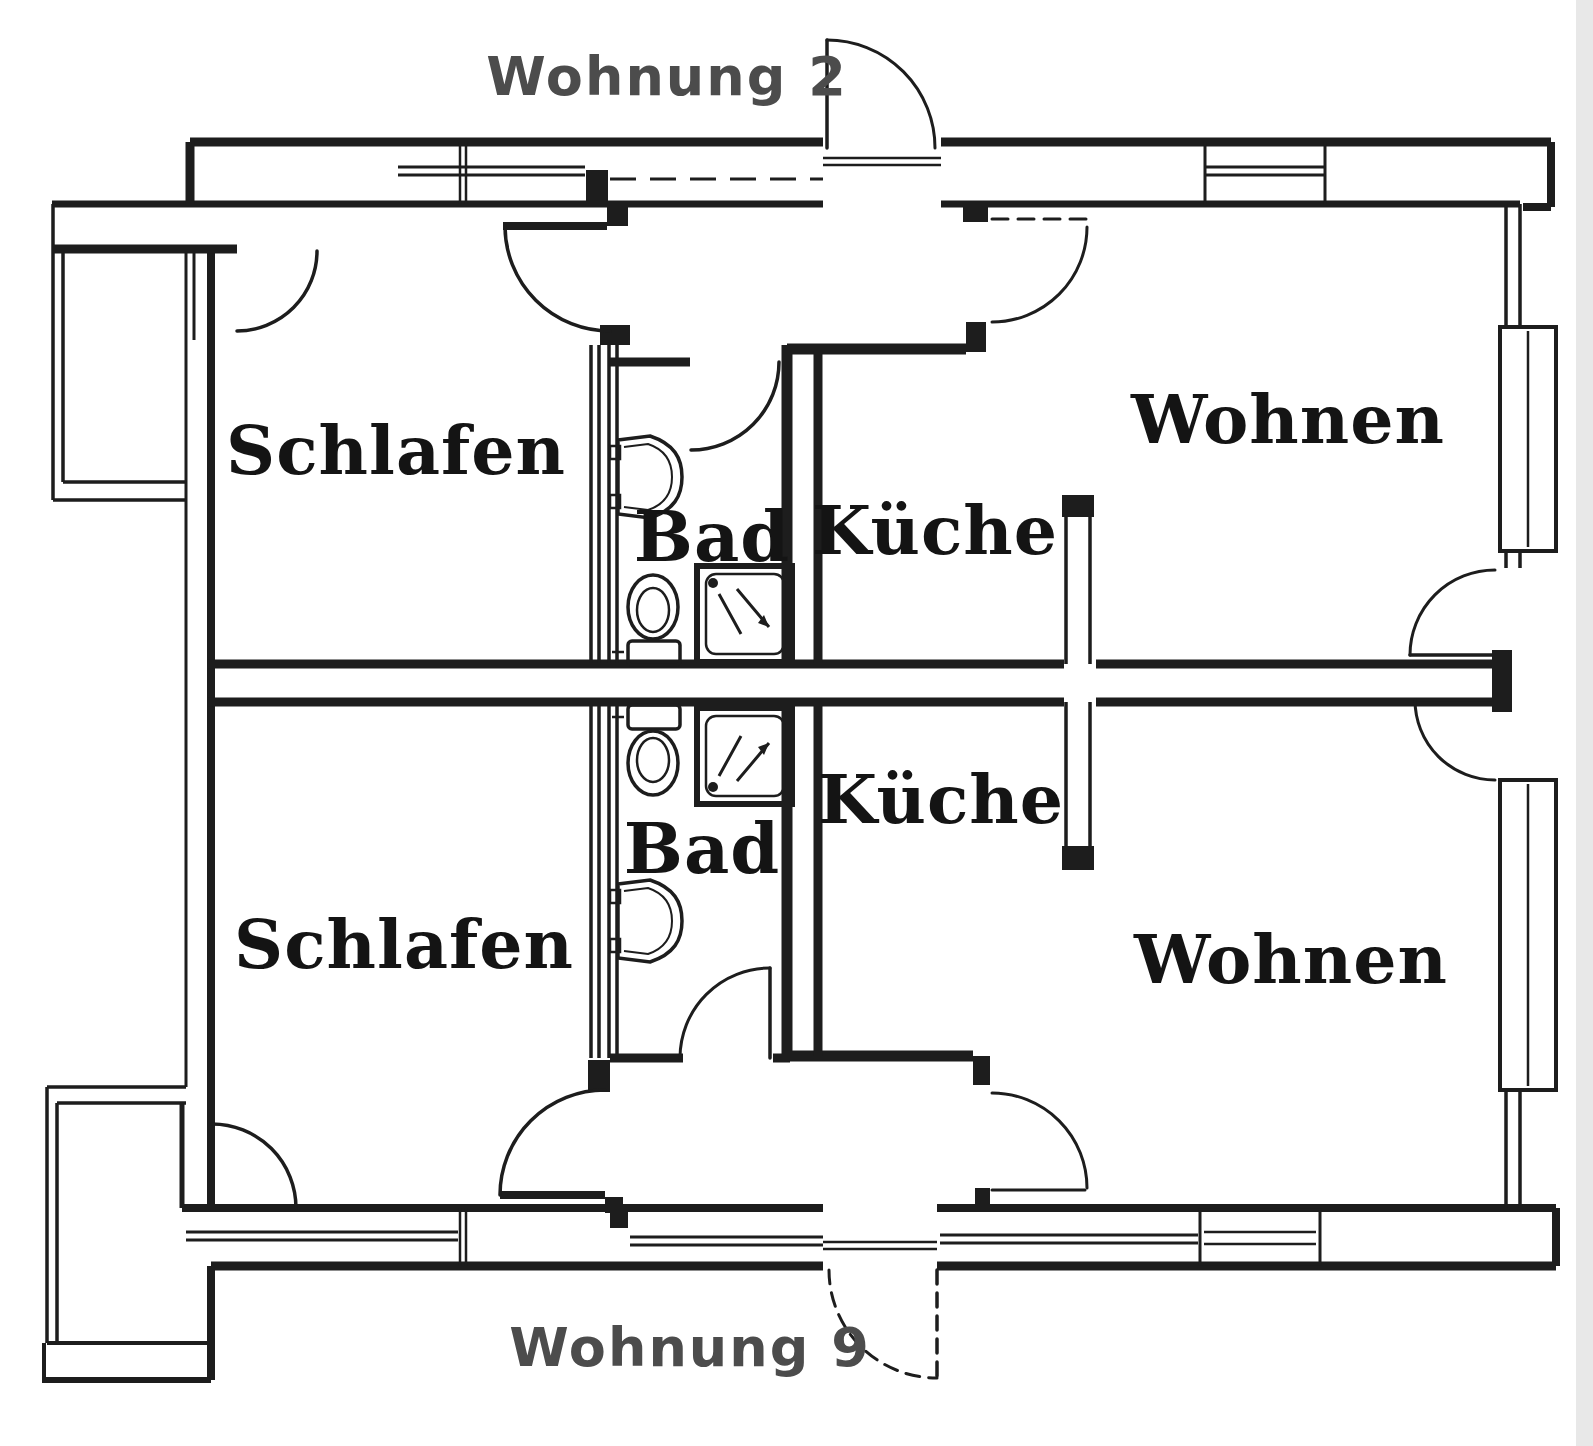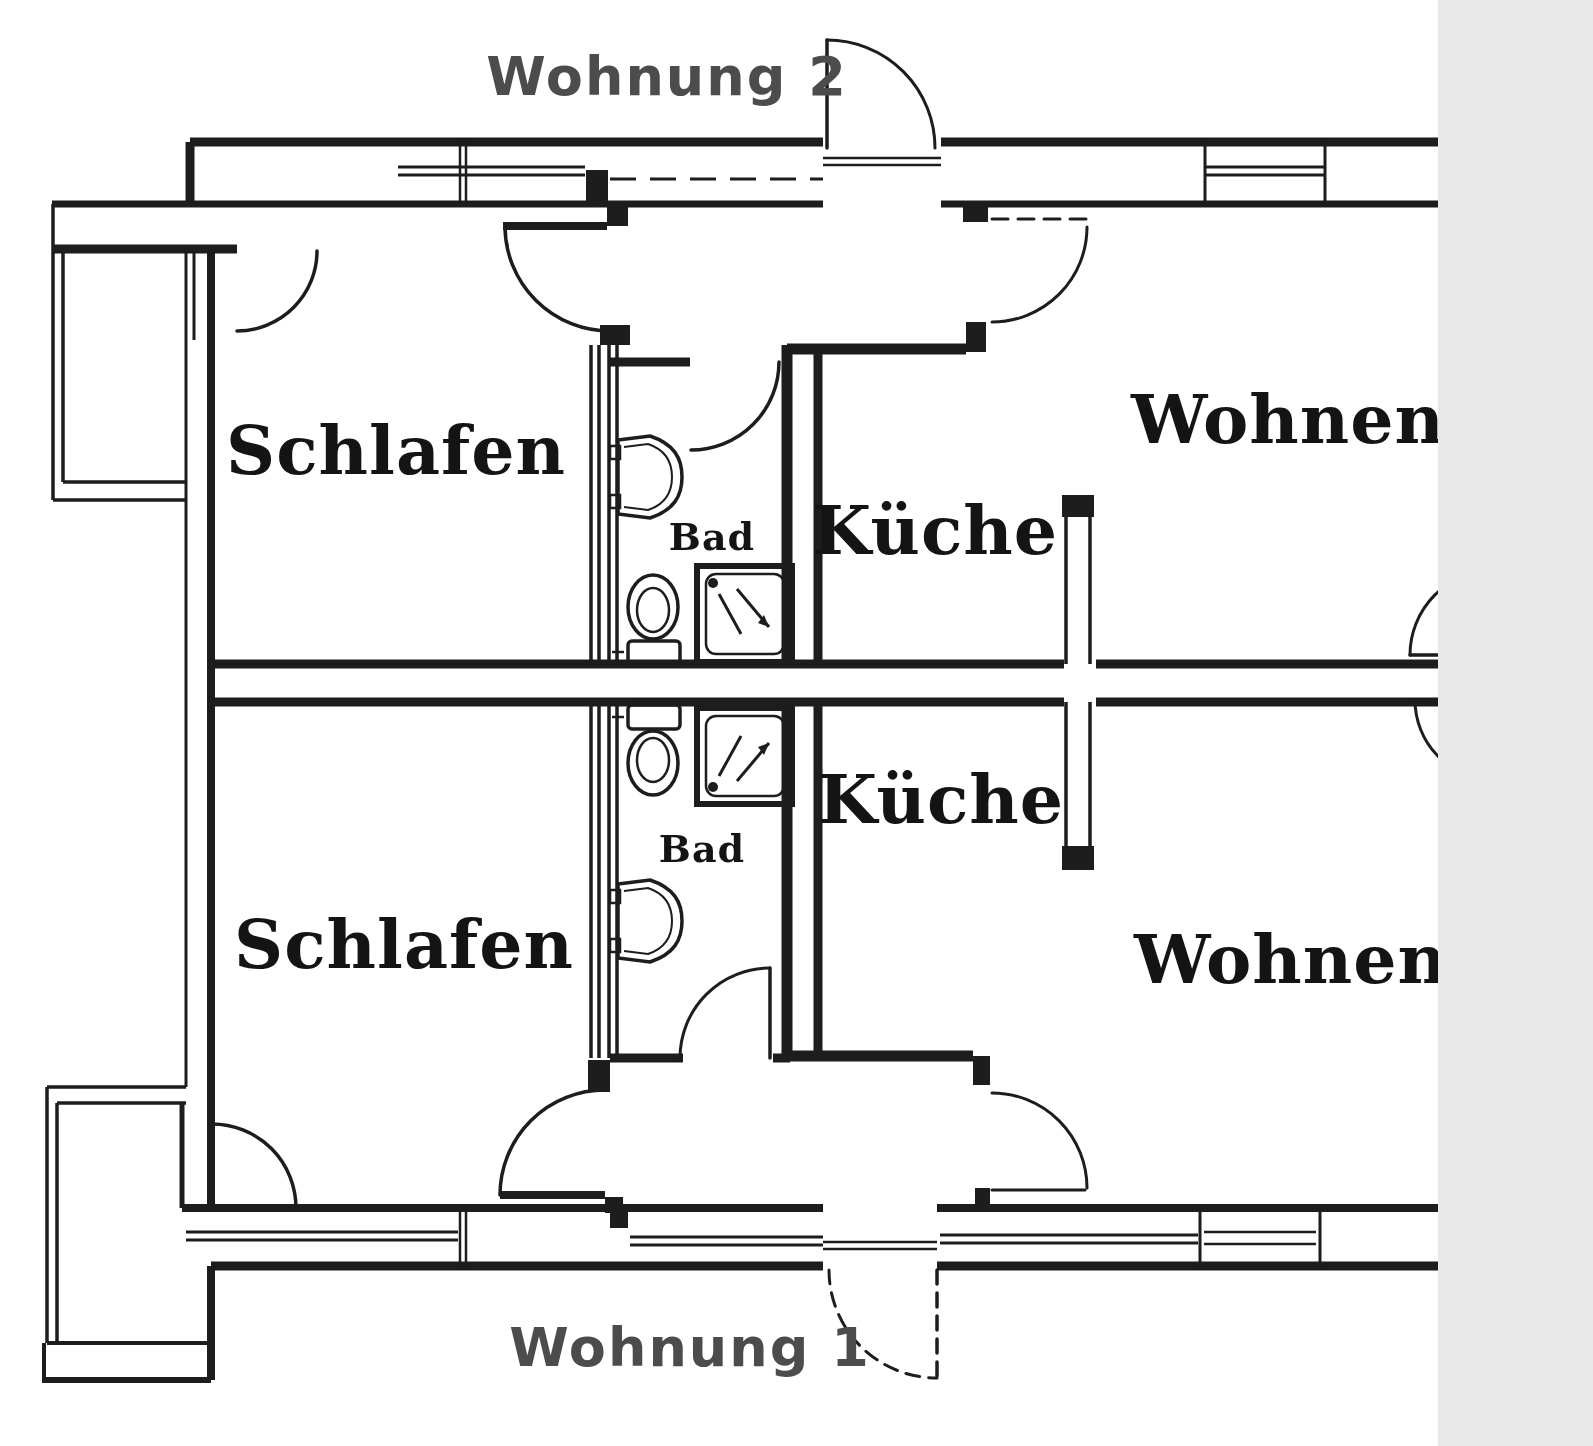--- a/index.html
+++ b/index.html
@@ -1,31 +1,31 @@
 <!DOCTYPE html>
 <html style="--paper: #ffffff; --line: #1d1d1d; --room-label: #141414; --apt-label: #4c4c4c;"><head>
 <meta charset="utf-8">
 <style>
   :root{
     --paper:#ffffff; --line:#1d1d1d; --room-label:#141414; --apt-label:#4c4c4c;
   }
   html,body{margin:0;padding:0;background:#e8e8e8;}
   .stage{
-    position:relative;width:1438px;height:1446px;background:var(--paper);
+    position:relative;width:1576px;height:1446px;background:var(--paper);
     overflow:hidden;font-family:"DejaVu Serif","Liberation Serif",serif;
   }
   .stage svg{position:absolute;left:0;top:0;}
   svg .w{stroke:var(--line);fill:none;}
   svg .fill{fill:var(--line);stroke:none;}
   .lbl{
     position:absolute;transform:translate(-50%,-50%);white-space:nowrap;
     color:var(--room-label);font-weight:700;line-height:1;
   }
   .room{font-family:"DejaVu Serif","Liberation Serif",serif;font-size:68px;letter-spacing:1px;}
-  .room-small{font-size:38px;text-align:center;}
+  .room-small{font-size:70px;text-align:center;}
   .apt{
     font-family:"DejaVu Sans","Liberation Sans",sans-serif;font-size:54px;
     color:var(--apt-label);letter-spacing:2px;
   }
 </style>
 </head>
 <body>
 
 <div class="stage">
 
@@ -213,21 +213,21 @@
       <g>
         <path class="w" stroke-width="3.5" d="M618,884 L650,880 C674,888 682,902 682,921 C682,940 674,954 650,962 L618,958 Z"></path>
         <path class="w" stroke-width="2" d="M624,891 L648,888 C666,894 672,906 672,921 C672,936 666,948 648,954 L624,951"></path>
         <rect class="w" stroke-width="2.5" x="610" y="890" width="10" height="13"></rect>
         <rect class="w" stroke-width="2.5" x="610" y="939" width="10" height="13"></rect>
       </g>
     </g>
   </svg>
 
   <div class="lbl apt" style="left:667px;top:77px;">Wohnung 2</div>
-  <div class="lbl apt" style="left:690px;top:1348px;">Wohnung 1</div>
+  <div class="lbl apt" style="left:690px;top:1348px;">Wohnung 9</div>
 
   <div class="lbl room" style="left:396px;top:450px;">Schlafen</div>
   <div class="lbl room room-small" style="left:712px;top:537px;">Bad</div>
   <div class="lbl room" style="left:935px;top:530px;">Küche</div>
   <div class="lbl room" style="left:1288px;top:419px;">Wohnen</div>
 
   <div class="lbl room" style="left:404px;top:944px;">Schlafen</div>
   <div class="lbl room room-small" style="left:702px;top:849px;">Bad</div>
   <div class="lbl room" style="left:941px;top:799px;">Küche</div>
   <div class="lbl room" style="left:1291px;top:959px;">Wohnen</div>

